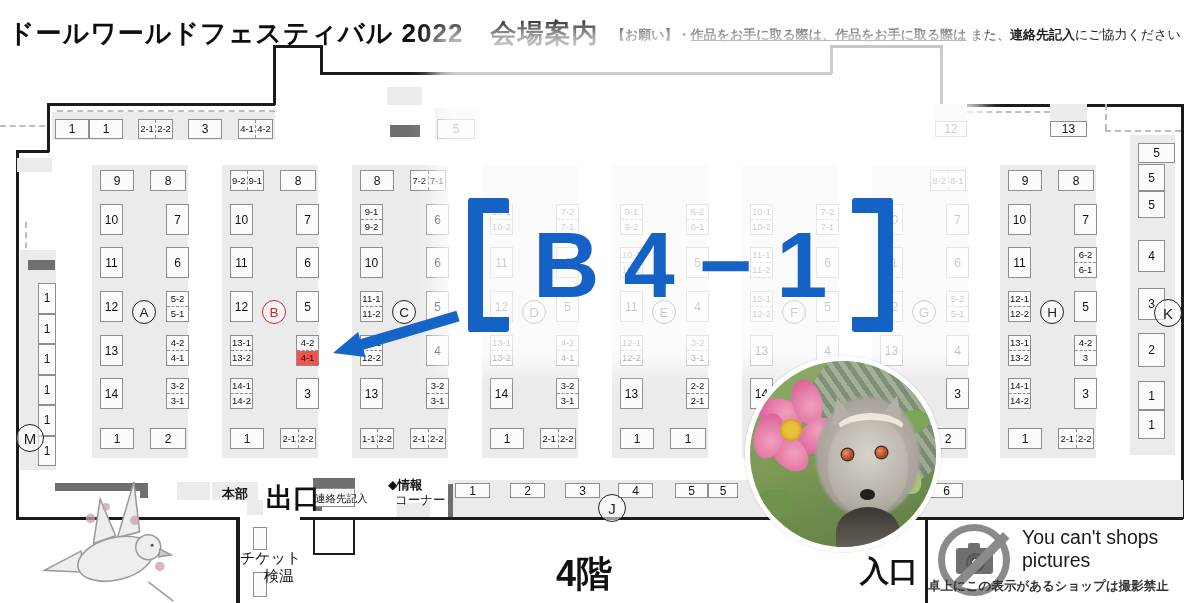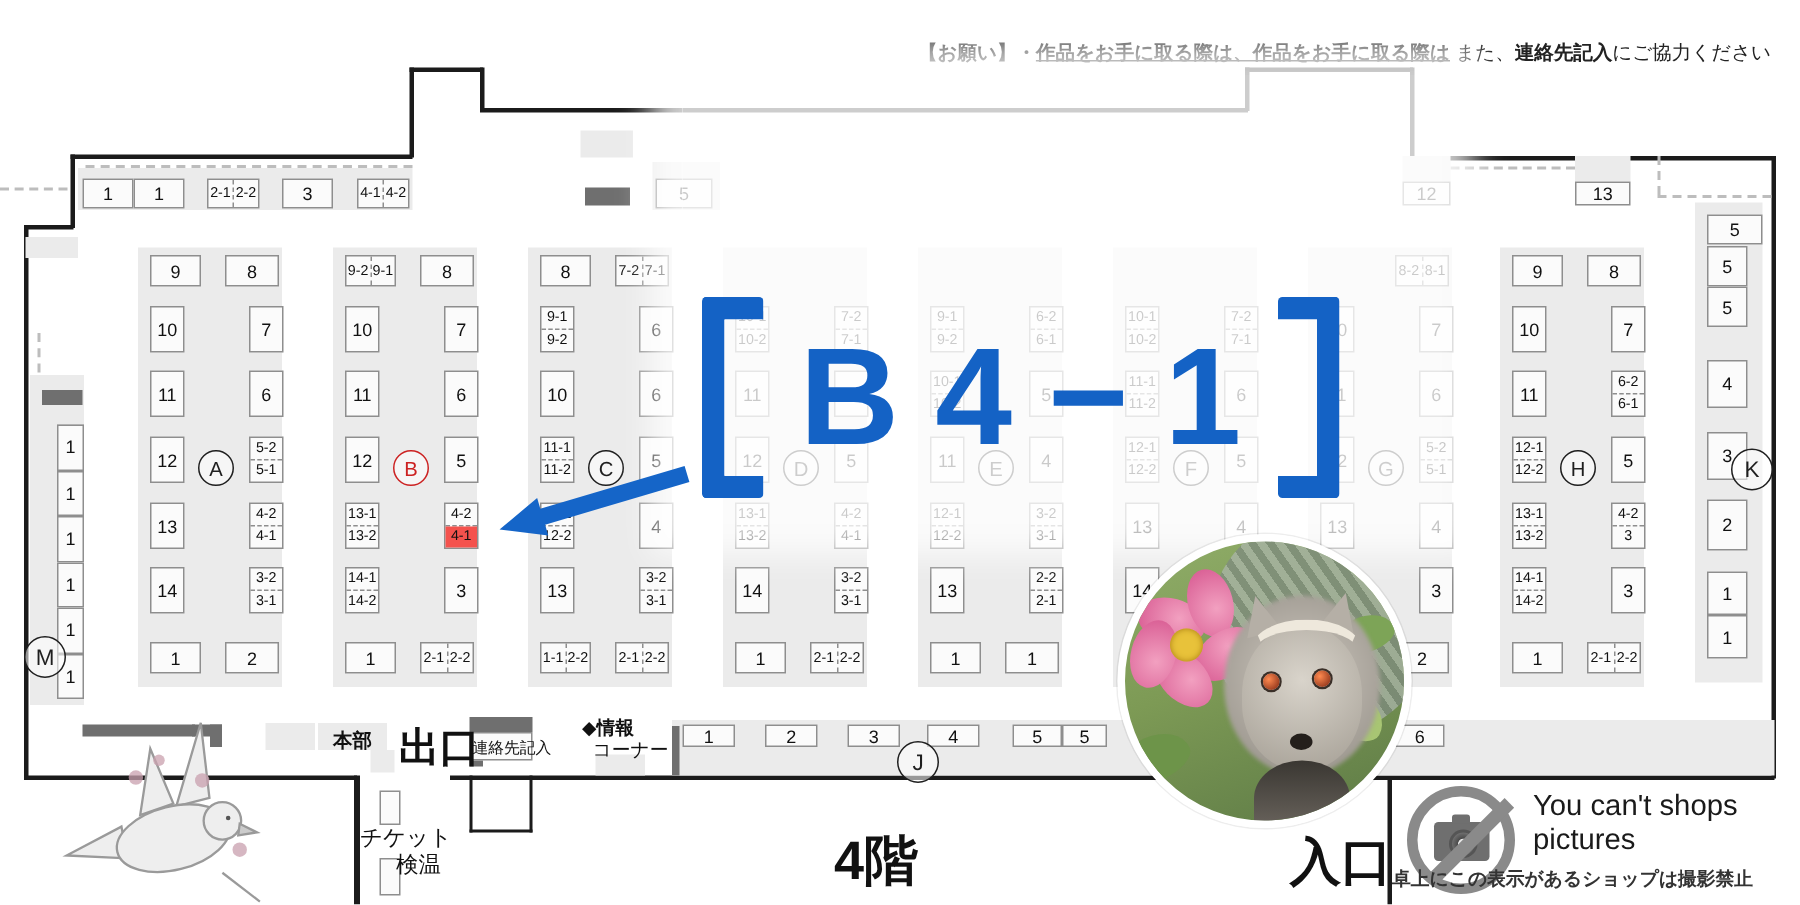--- a/index.html
+++ b/index.html
@@ -60,39 +60,40 @@
          border-right:12px solid transparent;border-bottom:26px solid #b5afa6;}
   .headband{position:absolute;left:84px;top:52px;width:68px;height:34px;border-radius:50%;
          border-top:7px solid #eee8dc;border-left:3px solid transparent;border-right:3px solid transparent;}
   .wolf-eye{position:absolute;width:11px;height:11px;border-radius:50%;
          background:radial-gradient(circle at 35% 35%,#ff8a50,#7a2410);box-shadow:0 0 0 1.5px #3a2f28;}
   .wolf-nose{position:absolute;left:110px;top:128px;width:15px;height:11px;border-radius:50%;background:#241f1b;}
   .wolf-body{position:absolute;left:86px;top:146px;width:64px;height:50px;border-radius:50% 50% 0 0;
          background:linear-gradient(180deg,#3a3732,#6e6861);}
   .exit-txt{font-size:27px;font-weight:900;}
   .floor-txt{font-size:36px;font-weight:900;text-align:right;}
-  .ent-txt{font-size:34px;font-weight:900;text-align:center;}
+  .ent-txt{font-size:29px;font-weight:900;text-align:center;}
   .nopic-circle{position:absolute;left:938px;top:524px;width:72px;height:72px;border:7px solid #8a8a8a;
          border-radius:50%;box-sizing:border-box;z-index:20;}
   .nopic-slash{position:absolute;left:32px;top:-6px;width:9px;height:70px;background:#8a8a8a;
          transform:rotate(45deg);}
   .cam-body{position:absolute;left:11px;top:17px;width:37px;height:26px;background:#6f6f6f;border-radius:3px;}
   .cam-bump{position:absolute;left:12px;top:-5px;width:12px;height:6px;background:#6f6f6f;border-radius:2px 2px 0 0;}
   .cam-lens{position:absolute;left:10px;top:5px;width:15px;height:15px;border-radius:50%;
          background:radial-gradient(circle,#e8e8e8 30%,#4a4a4a 34%,#6f6f6f 70%);border:2px solid #555;}
   .cam-dot{position:absolute;right:4px;top:4px;width:4px;height:4px;border-radius:50%;background:#ddd;}
   .nopic-t1{position:absolute;left:1022px;top:526px;font-size:19.5px;color:#1a1a1a;z-index:20;}
   .nopic-t2{position:absolute;left:1022px;top:551px;font-size:19.5px;color:#1a1a1a;z-index:20;}
   .nopic-cap{position:absolute;left:928px;top:578px;font-size:12.5px;font-weight:bold;color:#333;z-index:20;}
 </style>
 </head>
 <body>
 
 <div id="map">
 
+  <div class="abs title">ドールワールドフェスティバル 2022　会場案内</div>
   <div class="abs notice">
     <span class="b">【お願い】・</span><span class="u">作品をお手に取る際は、作品をお手に取る際は</span><span> また、</span><span class="b">連絡先記入</span><span>にご協力ください</span>
   </div>
 
   <div class="wash"></div>
   <div class="bigline2">
     <div class="bracket l"></div>
     <span class="ch">B</span>
     <span class="ch">4</span>
     <span class="ch">−</span>

